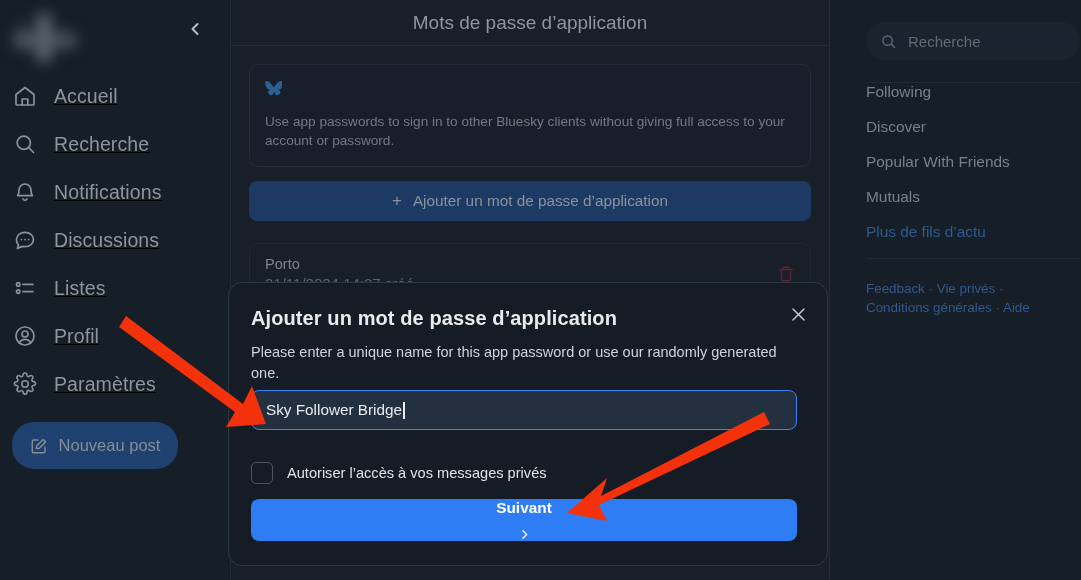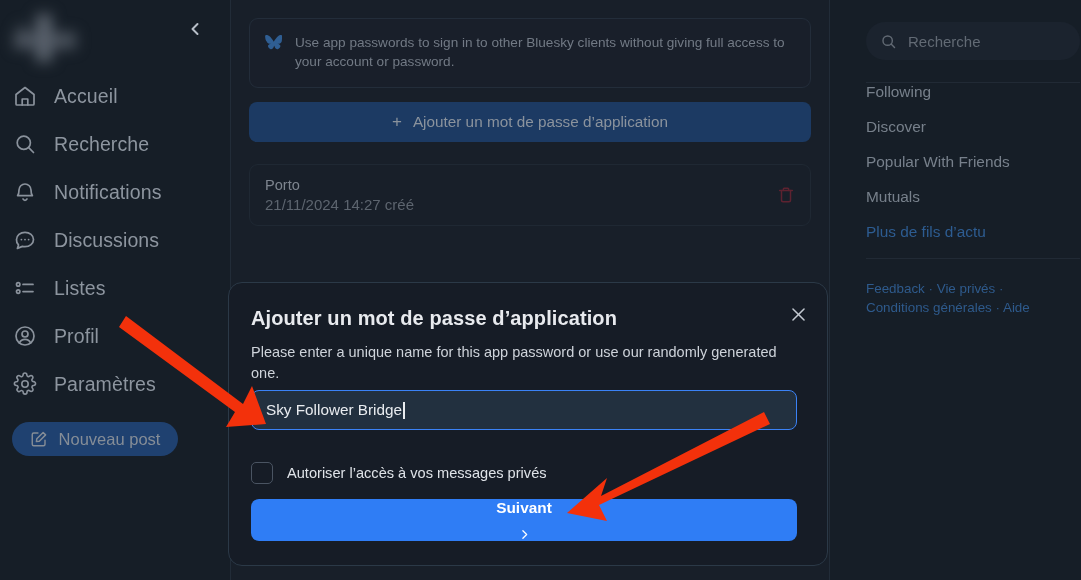--- a/index.html
+++ b/index.html
@@ -38,34 +38,34 @@
   .logo-blur .b1 { left: 22px; top: 4px; width: 16px; height: 48px; }
   .logo-blur .b2 { left: 0px;  top: 22px; width: 62px; height: 17px; opacity:.75;}
   .logo-blur .b3 { left: 4px;  top: 14px; width: 8px;  height: 24px; opacity:.5;}
   .back-chevron {
     position: absolute;
     left: 172px; top: 12px;
     width: 34px; height: 34px;
     display: flex; align-items: center; justify-content: center;
     color: #b8bfc8;
   }
-  .nav-list { margin-top: 2px; }
+  .nav-list { margin-top: 2px; text-decoration: underline; }
   .nav-item {
     display: flex; align-items: center;
     height: 48px;
     padding-left: 6px;
     gap: 16px;
     color: #8a929c;
   }
   .nav-item .ico { width: 26px; height: 26px; display:flex; align-items:center; justify-content:center; color:#8a929c; flex:0 0 26px;}
   .nav-item .lbl { font-size: 19.5px; color: #8d959f; letter-spacing: .1px; }
   .compose-btn {
     margin-top: 14px;
     margin-left: 6px;
-    width: 166px; height: 34px;
+    width: 166px; height: 47px;
     border-radius: 22px;
     background: #1f4170;
     display: flex; align-items: center; justify-content: center;
     gap: 10px;
     color: #858d97;
     font-size: 16.5px;
   }
   .compose-btn .ico { width:19px;height:19px;display:flex;align-items:center;justify-content:center;color:#858d97;}
 
   
@@ -83,20 +83,21 @@
     border-bottom: 1px solid #222c38;
   }
   .center-header .title { font-size: 19px; color: #8d959f; }
   .center-body { padding: 18px 18px 0 18px; }
   .info-card {
     border: 1px solid #232d3a;
     border-radius: 9px;
     padding: 14px 15px 15px 15px;
     display: flex; gap: 12px;
     background: #191f2a;
+    flex-direction: column;
   }
   .info-card .bfly { flex: 0 0 18px; color:#2f5e93; padding-top:2px; }
   .info-card .txt { font-size: 13.6px; line-height: 1.42; color: #727a85; }
   .add-btn {
     margin-top: 14px;
     height: 40px;
     border-radius: 8px;
     background: #1c3a63;
     display: flex; align-items: center; justify-content: center;
     gap: 11px;
@@ -296,20 +297,23 @@
             <path d="M20 13.5V19a2 2 0 0 1-2 2H5a2 2 0 0 1-2-2V6a2 2 0 0 1 2-2h5.6"></path>
             <path d="M17.5 3.2 20.8 6.5 12.4 14.9l-3.9.6.6-3.9z"></path>
           </svg>
       </span>
       <span>Nouveau post</span>
     </div>
   </div>
 
   <div class="center-col">
 
+    <div class="center-header">
+      <div class="title">Mots de passe d’application</div>
+    </div>
 
     <div class="center-body">
 
       <div class="info-card">
         <span class="bfly">
           <svg width="17" height="15" viewBox="0 0 24 21" fill="currentColor">
               <path d="M5.2 1.1C7.9 3.1 10.8 7.2 12 9.4c1.2-2.2 4.1-6.3 6.8-8.3 1.9-1.4 5-2.5 5 1.1 0 .7-.4 5.9-.6 6.8-.8 2.9-3.7 3.6-6.3 3.2 4.5.8 5.7 3.3 3.2 5.9-4.7 4.8-6.8-1.2-7.3-2.7-.1-.3-.2-.4-.2-.3 0-.1-.1 0-.2.3-.5 1.5-2.6 7.5-7.3 2.7-2.5-2.6-1.3-5.1 3.2-5.9-2.6.4-5.5-.3-6.3-3.2C.2 8.1-.2 2.9-.2 2.2c0-3.6 3.1-2.5 5-1.1z" transform="translate(0.4 0)"></path>
             </svg>
         </span>
         <div class="txt">Use app passwords to sign in to other Bluesky clients without giving full access to your account or password.</div>

